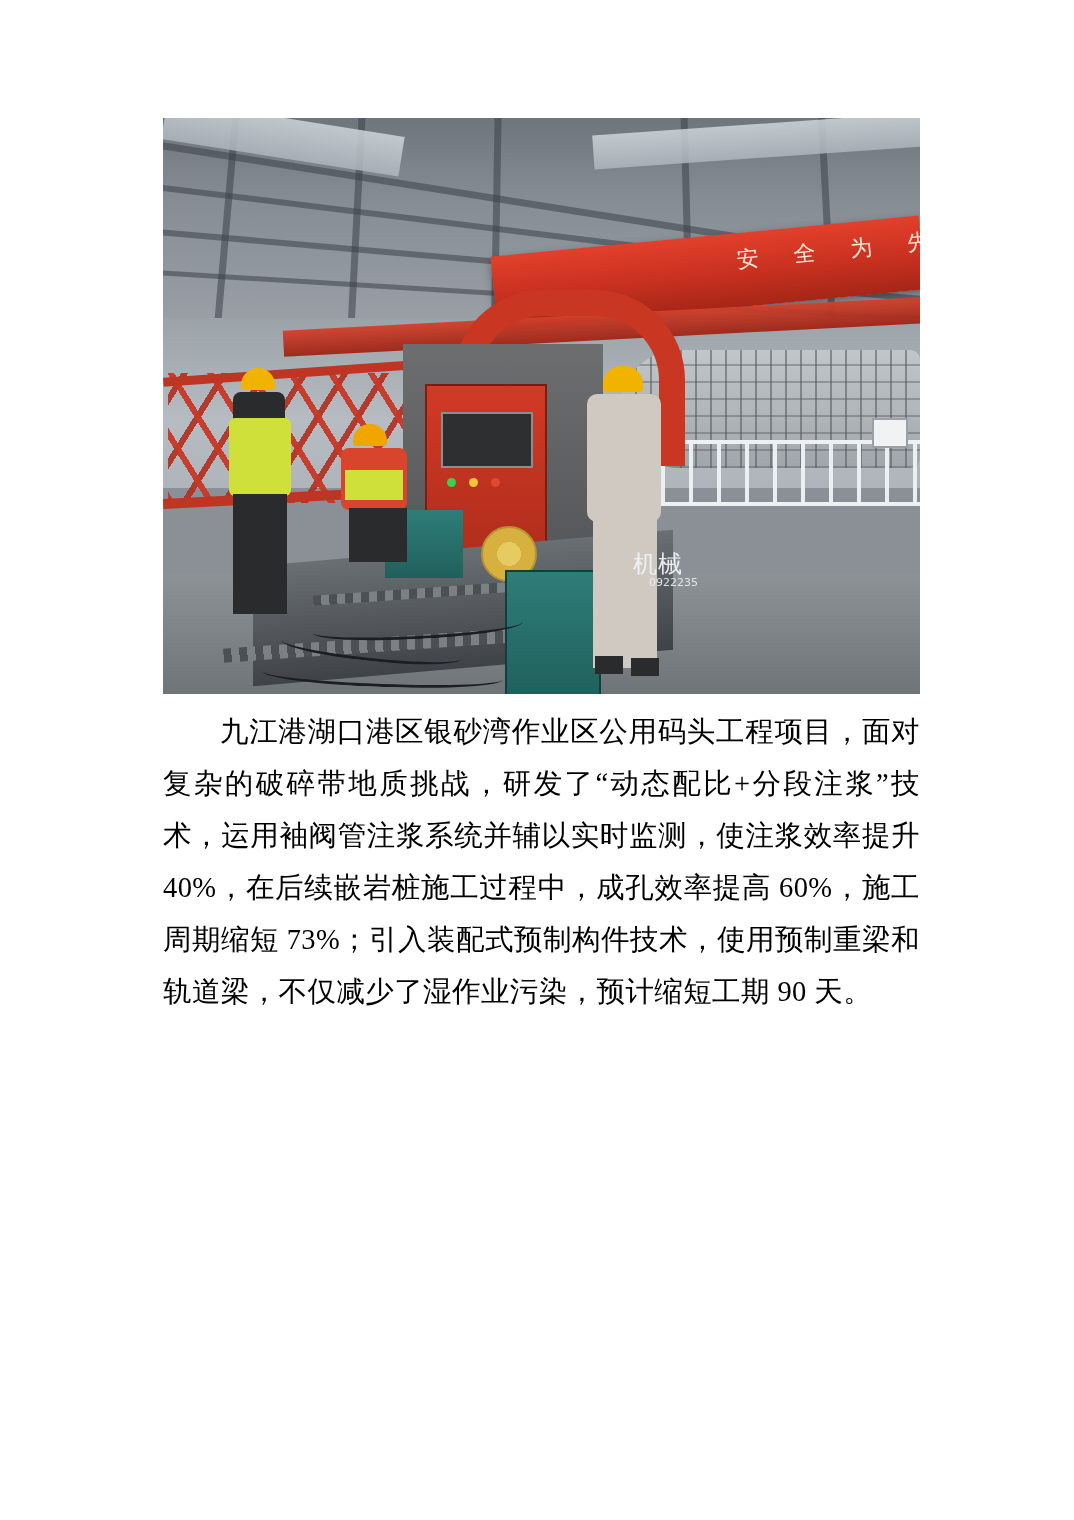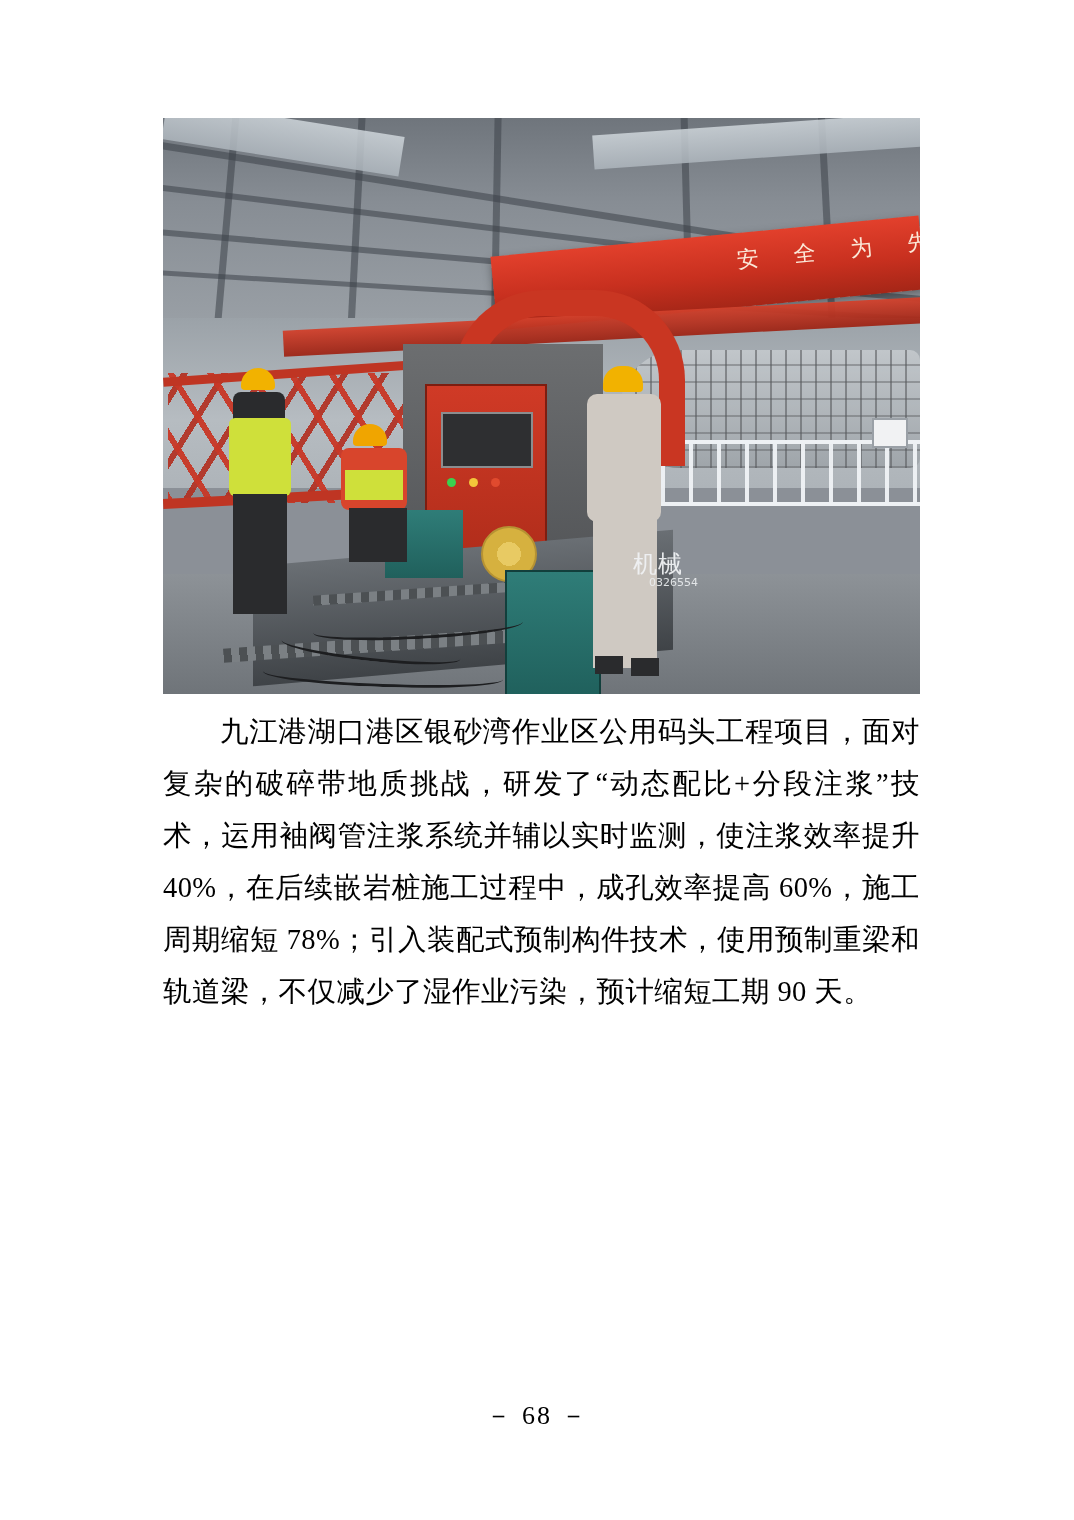--- a/index.html
+++ b/index.html
@@ -355,23 +355,22 @@
 
         <div class="worker">
           <div class="helmet" style="left:440px;top:248px;width:40px;height:26px;"></div>
           <div class="body-light" style="left:424px;top:276px;width:74px;height:128px;border-radius:10px;"></div>
           <div class="body-light" style="left:430px;top:400px;width:64px;height:150px;"></div>
           <div class="body-dark" style="left:432px;top:538px;width:28px;height:18px;"></div>
           <div class="body-dark" style="left:468px;top:540px;width:28px;height:18px;"></div>
         </div>
 
         <div class="brand-text">机械</div>
-        <div class="brand-sub">0326554</div>
+        <div class="brand-sub">0922235</div>
 
       </div>
     </div>
 
-    <p class="para" id="para-2">九江港湖口港区银砂湾作业区公用码头工程项目，面对复杂的破碎带地质挑战，研发了“动态配比+分段注浆”技术，运用袖阀管注浆系统并辅以实时监测，使注浆效率提升 40%，在后续嵌岩桩施工过程中，成孔效率提高 60%，施工周期缩短 78%；引入装配式预制构件技术，使用预制重梁和轨道梁，不仅减少了湿作业污染，预计缩短工期 90 天。</p>
+    <p class="para" id="para-2">九江港湖口港区银砂湾作业区公用码头工程项目，面对复杂的破碎带地质挑战，研发了“动态配比+分段注浆”技术，运用袖阀管注浆系统并辅以实时监测，使注浆效率提升 40%，在后续嵌岩桩施工过程中，成孔效率提高 60%，施工周期缩短 73%；引入装配式预制构件技术，使用预制重梁和轨道梁，不仅减少了湿作业污染，预计缩短工期 90 天。</p>
 
   </div>
 
-  <div class="page-number">－ 68 －</div>
 </div>
 
 </body></html>

